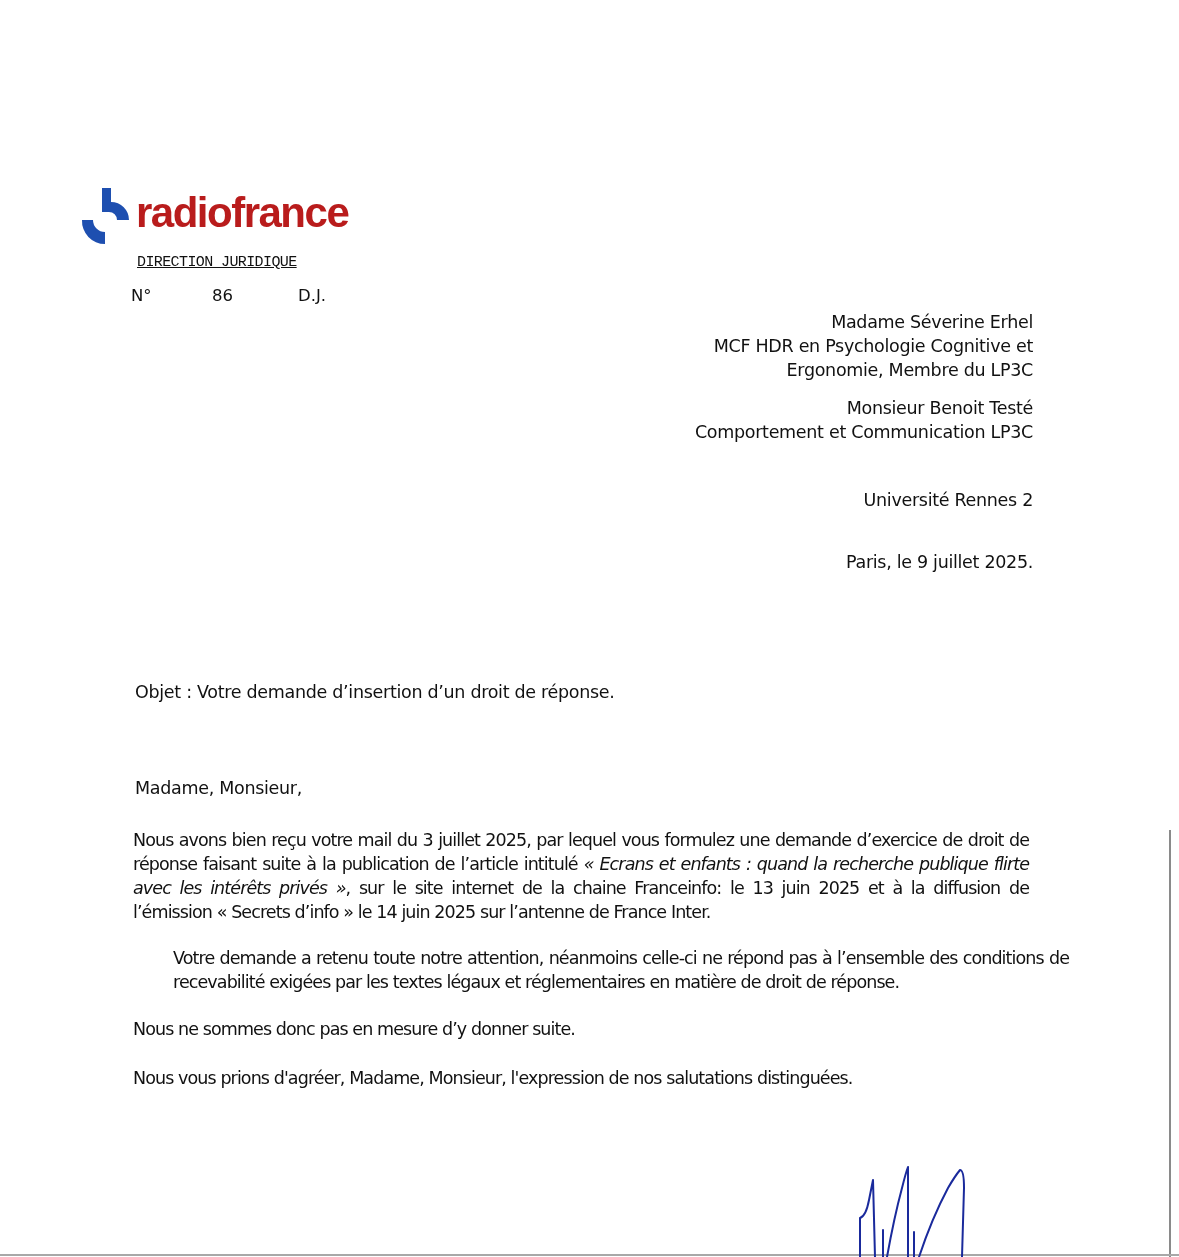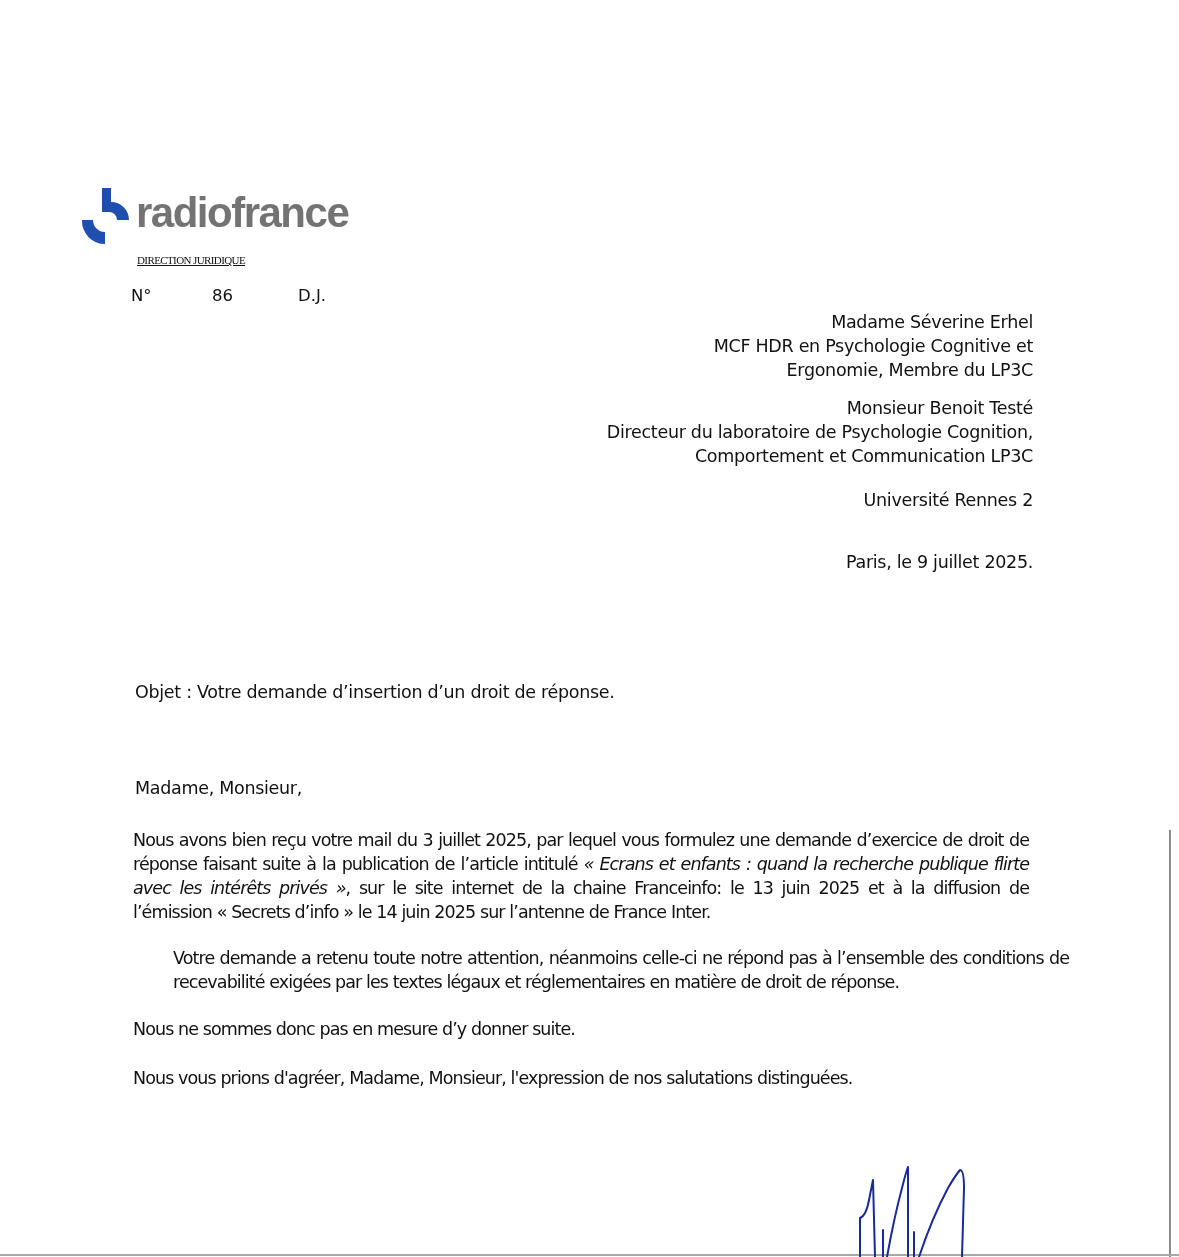--- a/index.html
+++ b/index.html
@@ -16,23 +16,23 @@
       position: absolute; left: 0; top: 1254px; width: 1179px; height: 2px;
       background: #a8a8a8;
     }
     .logo { position: absolute; left: 80px; top: 186px; display: flex; align-items: center; }
     .logo-mark { width: 52px; height: 60px; }
     .logo-text {
       font-family: "Liberation Sans", sans-serif; font-weight: bold;
       font-size: 42px; letter-spacing: -1.5px; margin-left: 4px; margin-top: -6px;
     }
     .dept {
-      position: absolute; left: 137px; top: 254px; font-size: 11px;
+      position: absolute; left: 137px; top: 254px; font-size: 15px;
       text-decoration: underline; letter-spacing: -0.6px;
-      font-family: Liberation Serif, serif;
+      font-family: Liberation Mono, monospace;
     }
     .ref { position: absolute; top: 286px; font-size: 16.5px; }
     .ref-n { left: 131px; }
     .ref-num { left: 212px; }
     .ref-dj { left: 298px; }
     .addr {
       position: absolute; right: 146px; text-align: right;
       font-size: 17.5px; line-height: 24px; letter-spacing: -0.3px;
     }
     .addr1 { top: 310px; margin-left: 40px; }
@@ -57,36 +57,35 @@
 <body>
 
 <div class="page-edge-right"></div>
 <div class="page-edge-bottom"></div>
 
 <div class="logo">
   <svg class="logo-mark" viewBox="0 0 52 60">
     <path d="M22 2 H31 V16 A18 18 0 0 1 49 34 H37 A8 8 0 0 0 29 26 H22 Z" fill="#1E4FB0"></path>
     <path d="M2 34 H13 A12 12 0 0 0 25 46 V58 A23 23 0 0 1 2 34 Z" fill="#1E4FB0"></path>
   </svg>
-  <span class="logo-text" style="color:#737373">radiofrance</span>
+  <span class="logo-text" style="color:#b91c1c">radiofrance</span>
 </div>
 
 <div class="dept">DIRECTION JURIDIQUE</div>
 <div class="ref ref-n">N°</div>
 <div class="ref ref-num">86</div>
 <div class="ref ref-dj">D.J.</div>
 
 <div class="addr addr1">
   <div>Madame Séverine Erhel</div>
   <div>MCF HDR en Psychologie Cognitive et</div>
   <div>Ergonomie, Membre du LP3C</div>
 </div>
 <div class="addr addr2">
   <div>Monsieur Benoit Testé</div>
-  <div>Directeur du laboratoire de Psychologie Cognition,</div>
   <div>Comportement et Communication LP3C</div>
 </div>
 <div class="addr addr3">
   <div>Université Rennes 2</div>
 </div>
 <div class="addr date">Paris, le 9 juillet 2025.</div>
 
 <div class="subject">Objet : Votre demande d’insertion d’un droit de réponse.</div>
 <div class="salute">Madame, Monsieur,</div>
 

